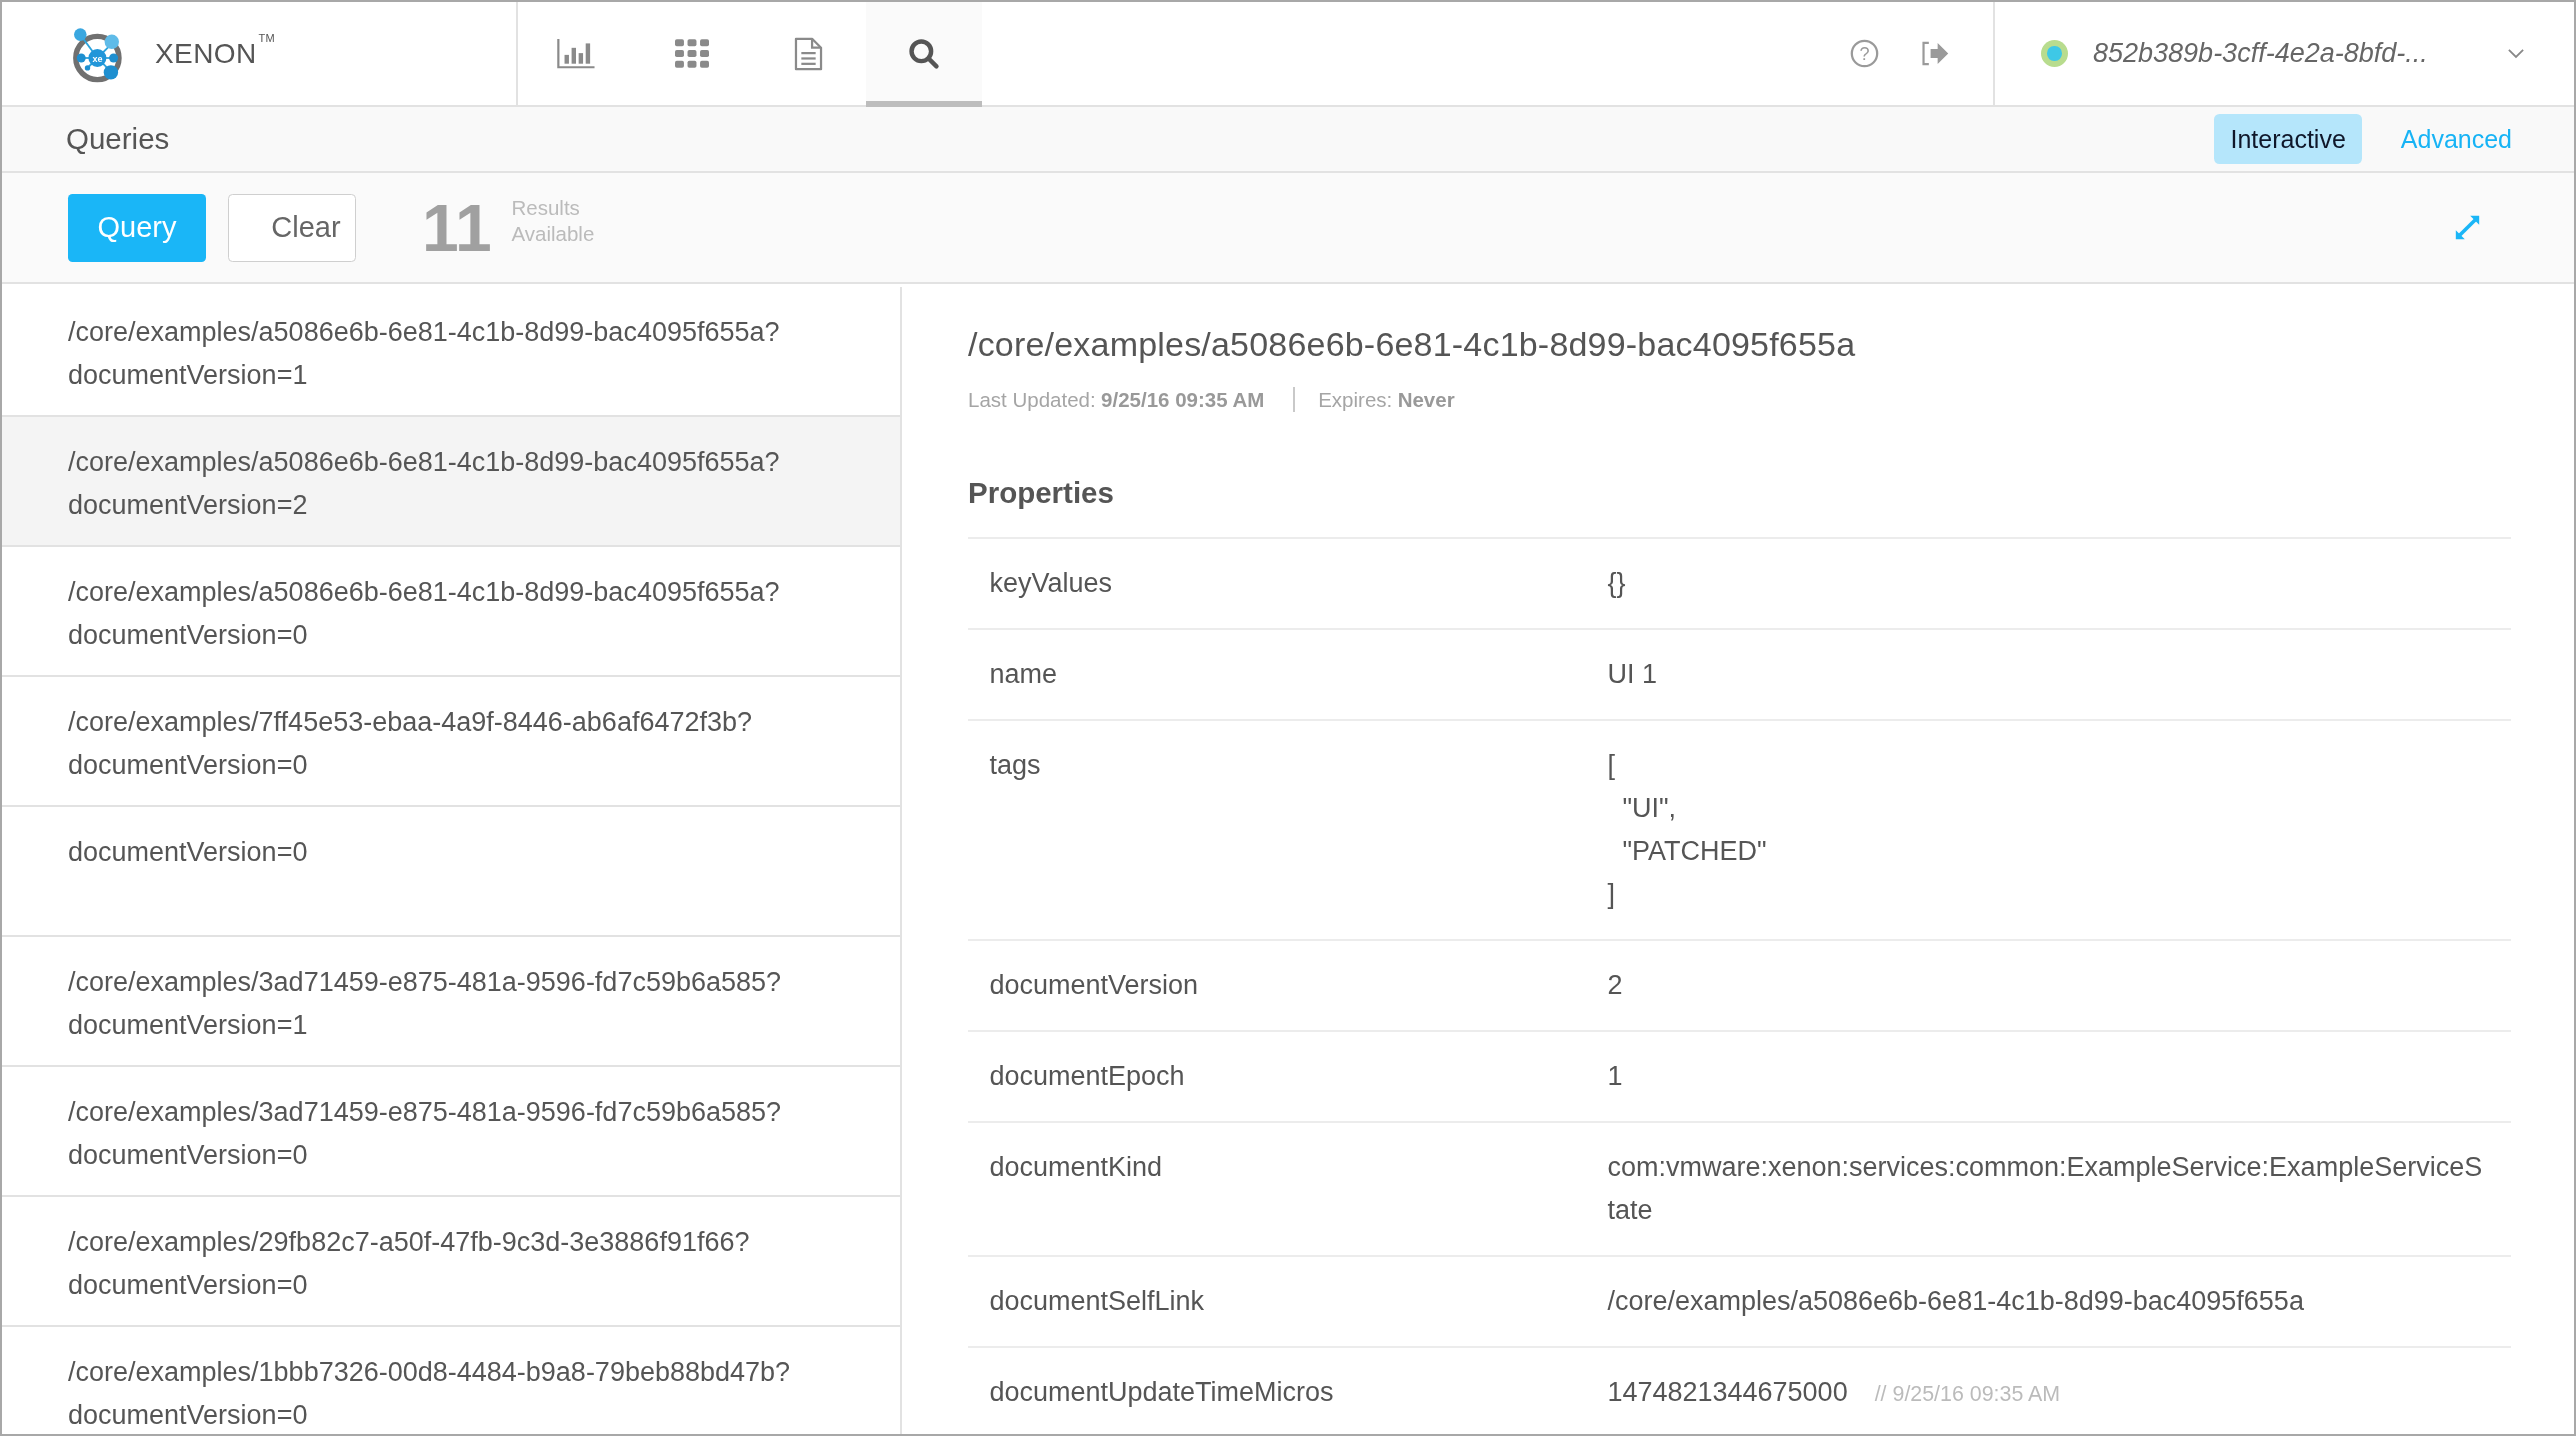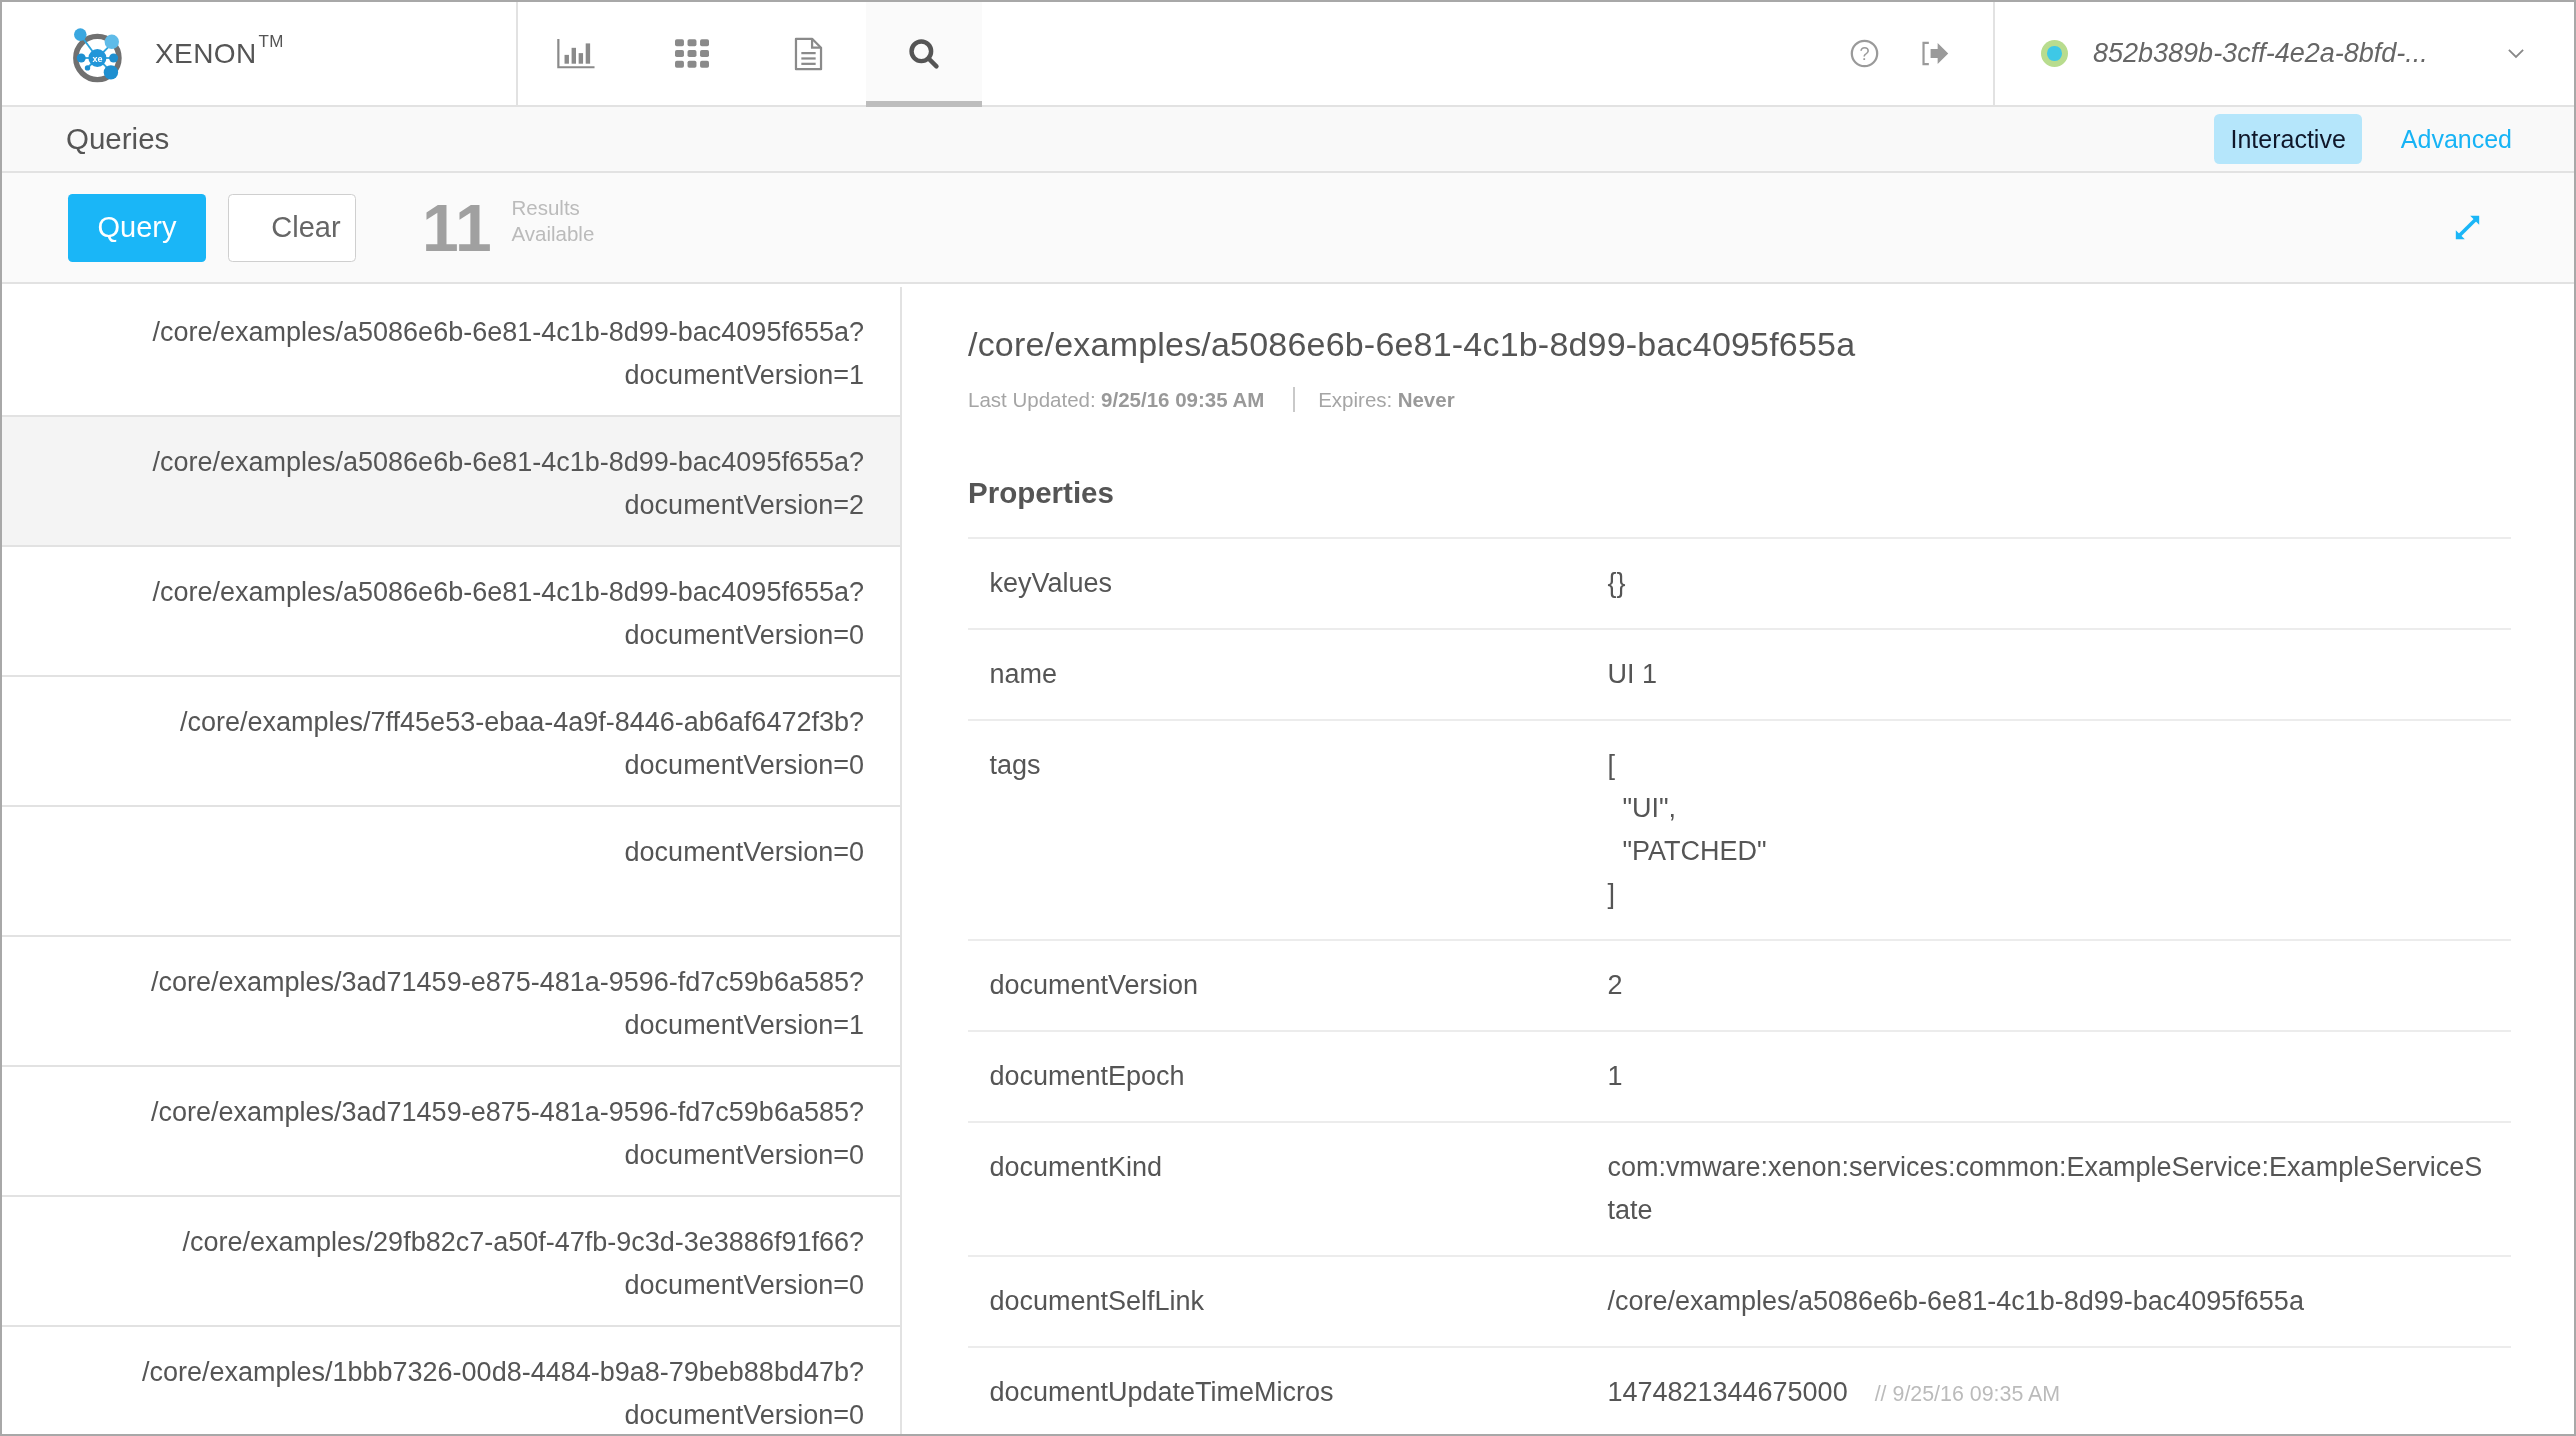--- a/index.html
+++ b/index.html
@@ -5,21 +5,21 @@
   * { box-sizing: border-box; margin: 0; padding: 0; }
   html, body { width: 2576px; height: 1436px; overflow: hidden; background: #fff; }
   body { font-family: "Liberation Sans", sans-serif; color: #555; position: relative; }
   .frame { position: absolute; left: 0; top: 0; width: 2576px; height: 1436px; border: 2.7px solid #a8a8a8; overflow: hidden; }
 
   
   .header { position: absolute; left: 0; top: 0; right: 0; height: 105px; background: #fff; border-bottom: 2.7px solid #e2e2e2; display: flex; }
   .brand { width: 516px; height: 100%; display: flex; align-items: center; border-right: 2.7px solid #e2e2e2; padding-left: 63px; }
   .brand .logo { width: 63px; height: 63px; margin-right: 27px; }
   .brand .name { font-size: 28px; color: #555; letter-spacing: 0.4px; }
-  .brand .tm { font-size: 17px; vertical-align: top; position: relative; top: -5.4px; margin-left: 1.8px; }
+  .brand .tm { font-size: 11px; vertical-align: top; position: relative; top: -5.4px; margin-left: 1.8px; }
   .nav { display: flex; height: 100%; }
   .nav-item { width: 116px; height: 100%; display: flex; align-items: center; justify-content: center; position: relative; cursor: pointer; }
   .nav-item.active { background: #fafafa; }
   .nav-item.active::after { content: ""; position: absolute; left: 0; right: 0; bottom: -2.7px; height: 7.1px; background: #bdbdbd; }
   .header-spacer { flex: 1; }
   .header-tools { display: flex; align-items: center; gap: 41px; padding-right: 43px; }
   .node-select { width: 581px; border-left: 2.7px solid #e2e2e2; display: flex; align-items: center; padding-left: 46px; cursor: pointer; }
   .node-dot { width: 27px; height: 27px; border-radius: 50%; background: #b8dc8e; display: flex; align-items: center; justify-content: center; margin-right: 25px; }
   .node-dot span { width: 14.3px; height: 14.3px; border-radius: 50%; background: #3ec8e6; display: block; }
   .node-name { font-size: 27px; color: #666; flex: 1; font-style: italic; }
@@ -36,21 +36,21 @@
   .toolbar { position: absolute; left: 0; right: 0; top: 171px; height: 111px; background: #fafafa; border-bottom: 2.7px solid #e2e2e2; display: flex; align-items: center; }
   .btn { height: 68px; font-size: 29px; border-radius: 4.5px; display: flex; align-items: center; justify-content: center; cursor: pointer; }
   .btn-primary { background: #1ab6f7; color: #fff; width: 138px; margin-left: 66px; }
   .btn-default { background: #fff; color: #666; width: 128px; border: 1.8px solid #cfcfcf; margin-left: 22px; padding-left: 28px; }
   .results { display: flex; align-items: flex-start; margin-left: 66px; }
   .results .count { font-size: 66px; font-weight: bold; color: #a0a0a0; line-height: 1; }
   .results .lbl { font-size: 20.5px; color: #bbb; line-height: 26px; margin-left: 19.7px; }
   .expand { margin-left: auto; margin-right: 93px; cursor: pointer; }
 
   
-  .list { position: absolute; left: 0; top: 285px; width: 900px; bottom: 0; border-right: 2.7px solid #e2e2e2; overflow: hidden; text-align: right; }
+  .list { position: absolute; left: 0; top: 285px; width: 900px; bottom: 0; border-right: 2.7px solid #e2e2e2; overflow: hidden; }
   .list-item { height: 130px; border-bottom: 2.7px solid #e2e2e2; padding: 24px 36px 0 66px; font-size: 27px; line-height: 43px; color: #555; cursor: pointer; }
   .list-item.selected { background: #f4f4f4; }
 
   
   .detail { position: absolute; left: 903px; top: 285px; right: 0; bottom: 0; padding: 38px 0 0 63px; overflow: hidden; }
   .doc-title { font-size: 34px; color: #555; letter-spacing: 0.2px; }
   .meta { margin-top: 23px; font-size: 20.5px; color: #a5a5a5; display: flex; align-items: center; }
   .meta b { color: #999; font-weight: bold; margin-left: 5.4px; }
   .meta .sep { margin: 0 23px 0 29px; width: 1.8px; height: 25px; background: #c9c9c9; display: inline-block; }
   .props-h { margin-top: 64px; font-size: 29.5px; color: #555; font-weight: bold; margin-bottom: 27px; }

